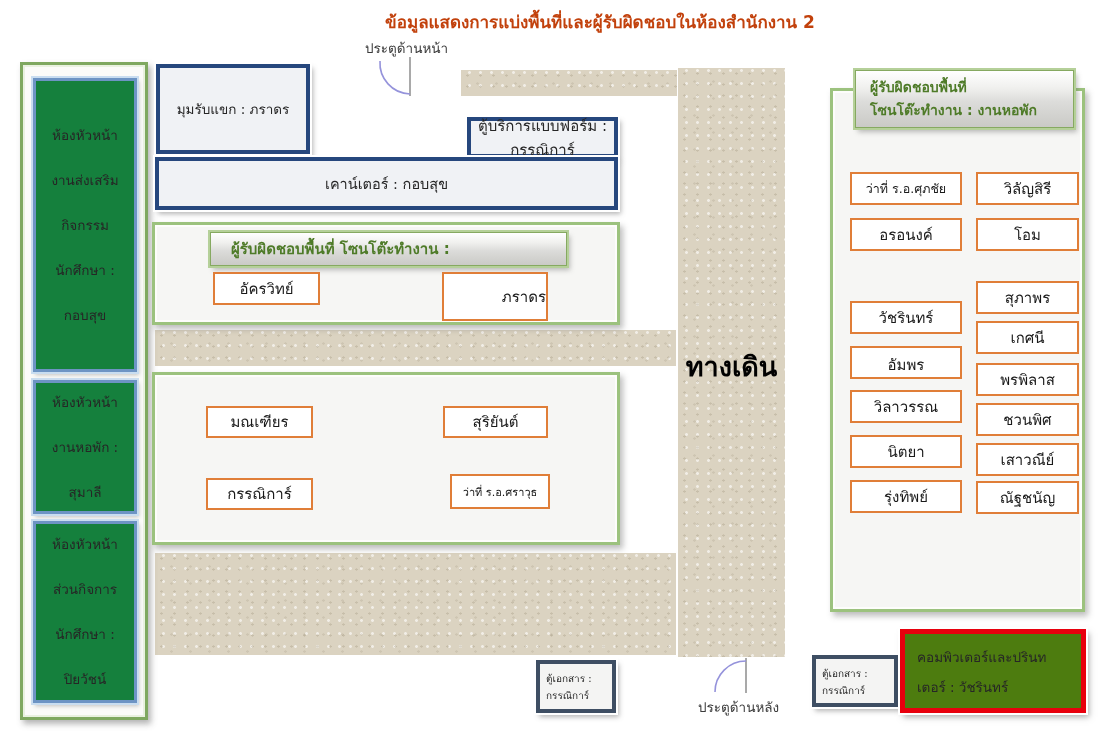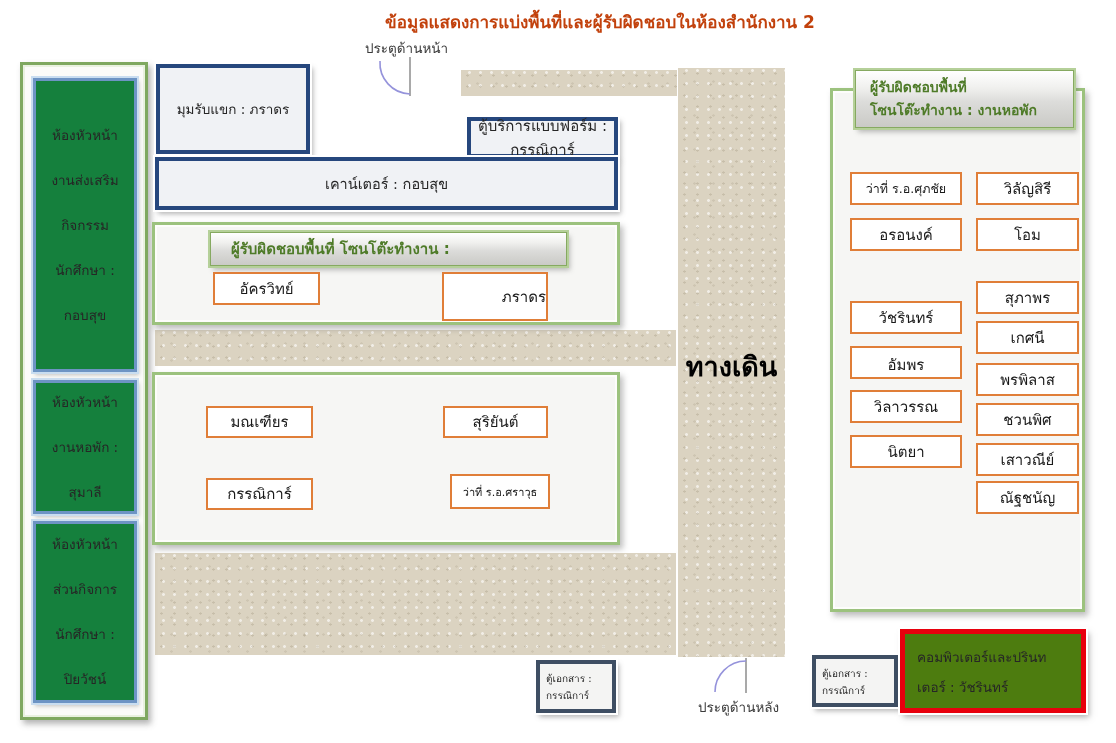--- a/index.html
+++ b/index.html
@@ -170,20 +170,23 @@
   </div>
   <div class="abs orange-box" style="left:850px;top:346px;width:112px;height:33px;align-items:flex-end;">
     <span>อัมพร</span>
   </div>
   <div class="abs orange-box" style="left:850px;top:390px;width:112px;height:33px;">
     <span>วิลาวรรณ</span>
   </div>
   <div class="abs orange-box" style="left:850px;top:435px;width:112px;height:33px;">
     <span>นิตยา</span>
   </div>
+  <div class="abs orange-box" style="left:850px;top:480px;width:112px;height:33px;">
+    <span>รุ่งทิพย์</span>
+  </div>
 
   <div class="abs orange-box" style="left:976px;top:172px;width:103px;height:33px;">
     <span>วิลัญสิรี</span>
   </div>
   <div class="abs orange-box" style="left:976px;top:218px;width:103px;height:33px;">
     <span>โอม</span>
   </div>
   <div class="abs orange-box" style="left:976px;top:281px;width:103px;height:33px;">
     <span>สุภาพร</span>
   </div>

